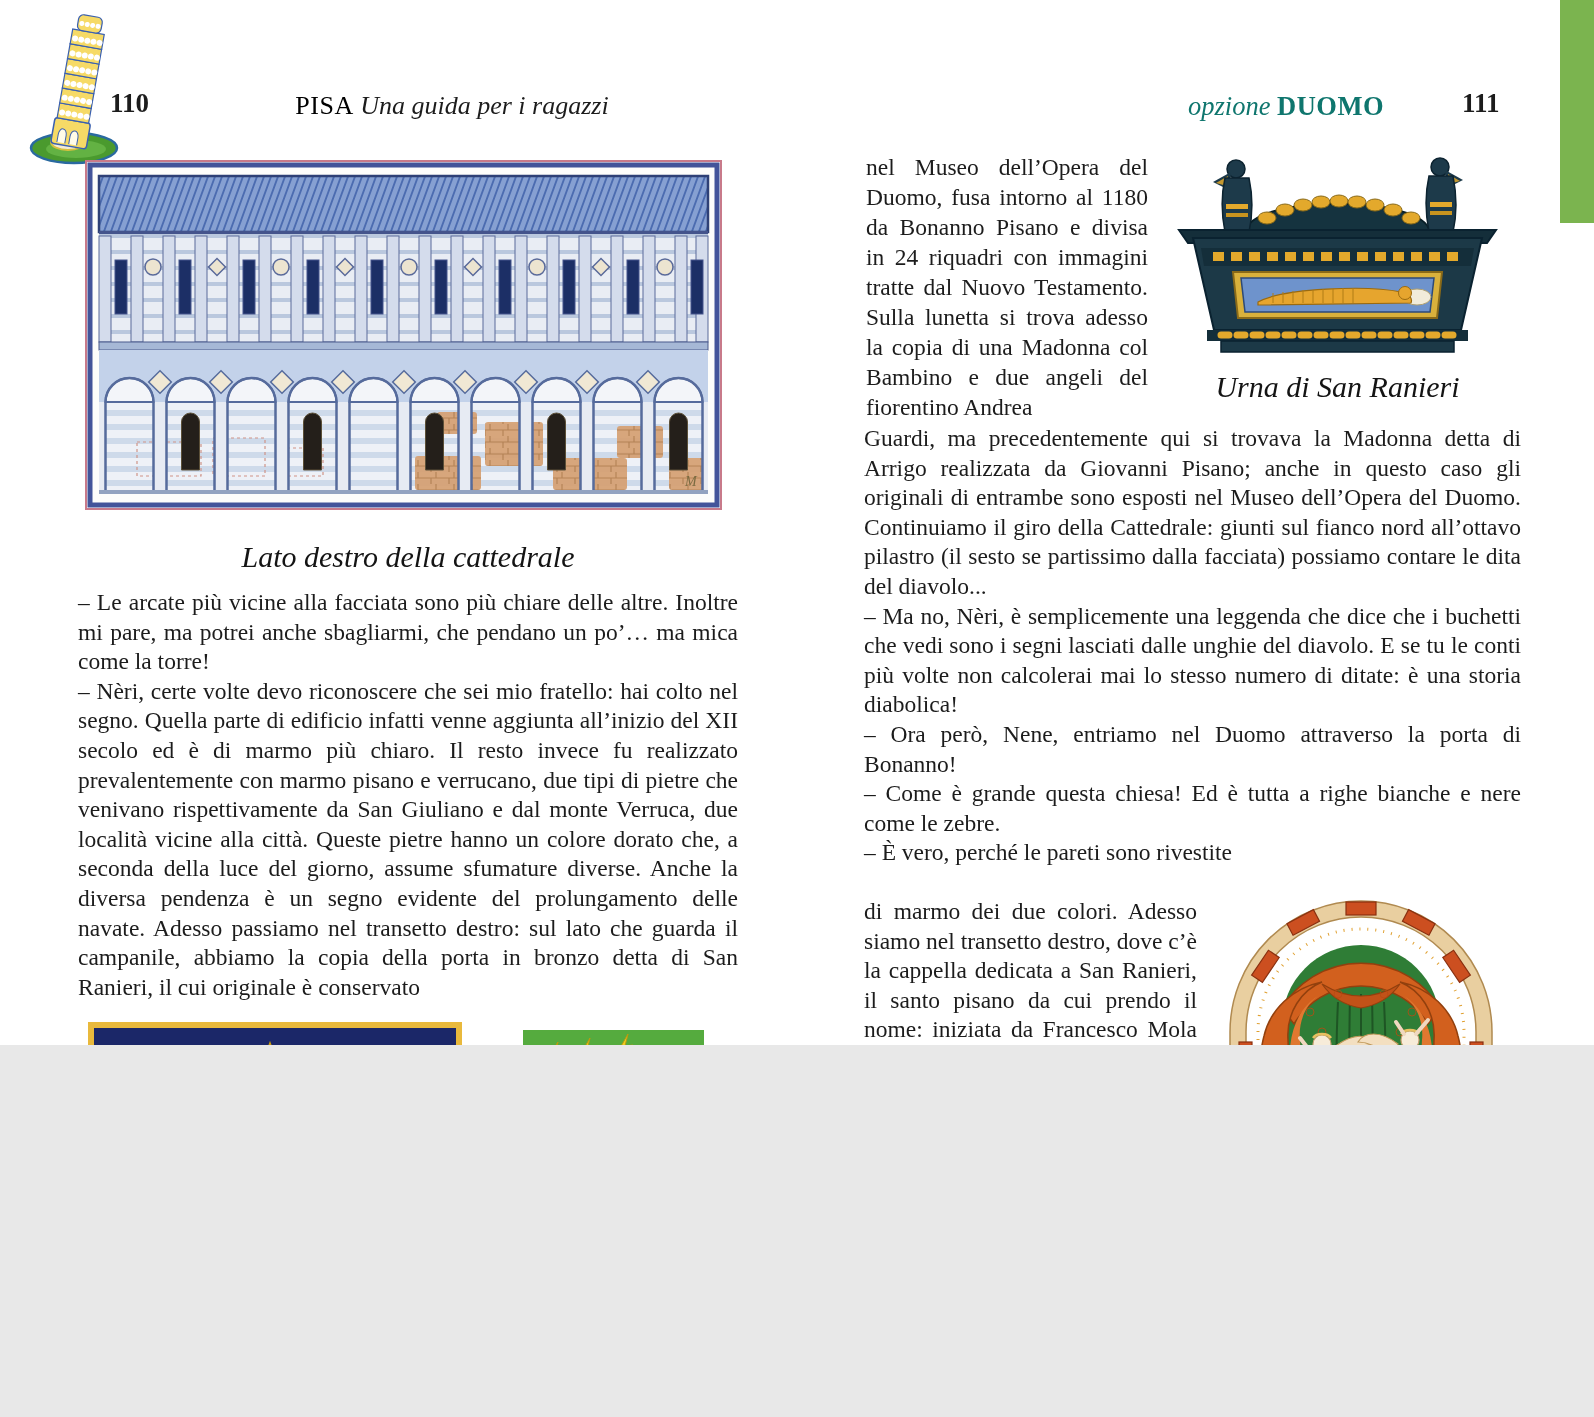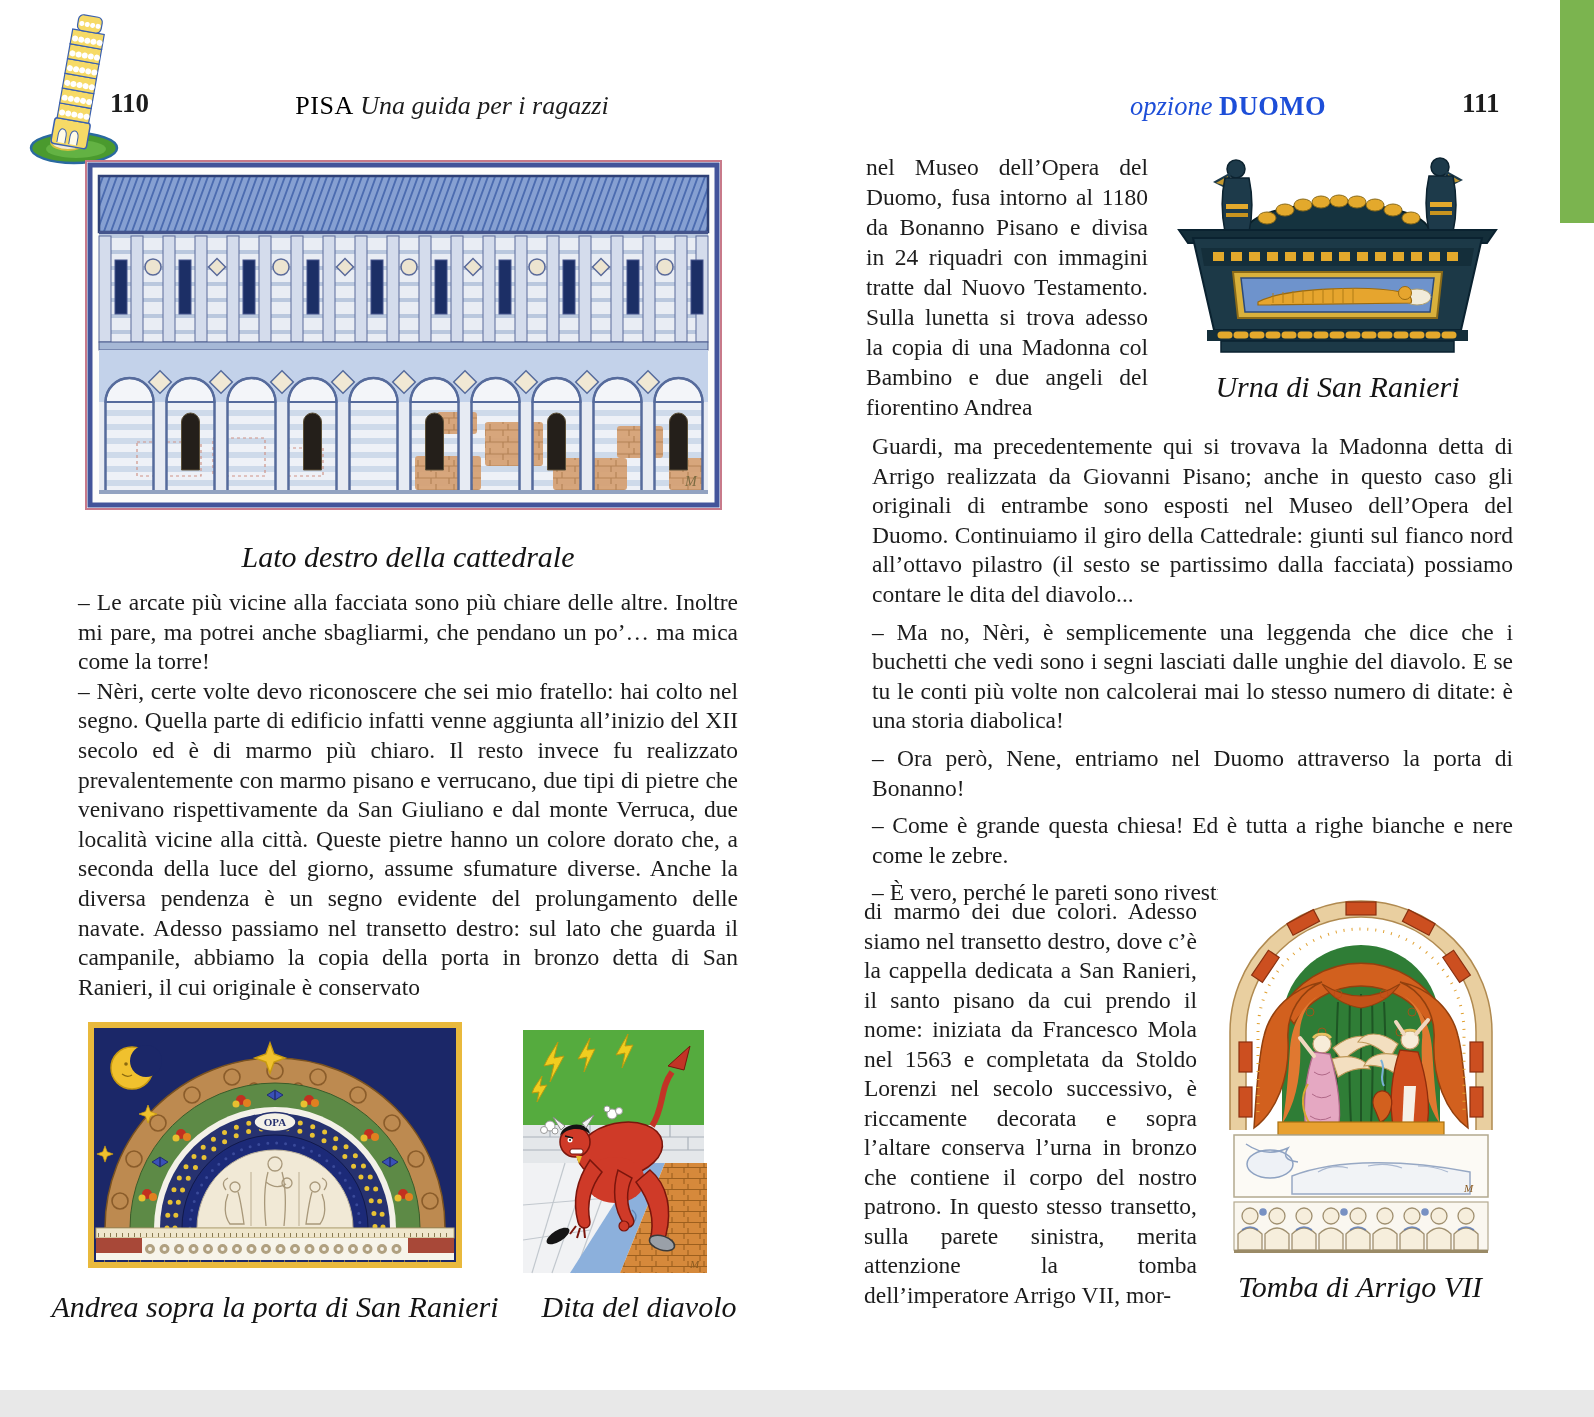--- a/index.html
+++ b/index.html
@@ -1,29 +1,29 @@
 <!DOCTYPE html>
 <html lang="it"><head>
 <meta charset="utf-8">
 <style>
   html,body{margin:0;padding:0;background:#e8e8e8}
-  #spread{position:relative;width:1594px;height:1390px;background:#ffffff;
+  #spread{position:relative;width:1594px;height:1045px;background:#ffffff;
           font-family:"Liberation Serif",serif;color:#1c1c1c;overflow:hidden}
   .abs{position:absolute}
   p.body{font-size:23.5px;line-height:29.6px;text-align:justify;margin:0;hyphens:none}
   .caption{position:absolute;font-style:italic;font-size:30px;text-align:center;color:#141414;line-height:30px}
   .pgnum{position:absolute;font-size:27px;font-weight:bold}
   #hl-title{left:252px;top:91px;width:400px;text-align:center;font-size:26px;white-space:nowrap}
   #hl-title .red{color:#000000;letter-spacing:.5px}
   #hl-title .it{font-style:italic}
-  #hr-title{left:1130px;top:91px;width:312px;text-align:left;font-size:26.5px;color:#1d4ed8;white-space:nowrap}
+  #hr-title{left:1130px;top:91px;width:312px;text-align:center;font-size:26.5px;color:#0f766e;white-space:nowrap}
   #hr-title .op{font-style:italic}
   #hr-title .duomo{font-weight:bold;letter-spacing:.5px}
   #tab{left:1560px;top:0;width:34px;height:223px;background:#7bb44f}
-  #flow p{margin:8px}
+  #flow p{margin:0}
   #flow .short{max-width:521px}
   svg{display:block}
 </style>
 </head>
 <body>
 
 <div id="spread">
 
   <div class="abs" style="left:28px;top:8px;width:92px;height:158px">
     <svg viewBox="0 0 92 158" width="92" height="158">

